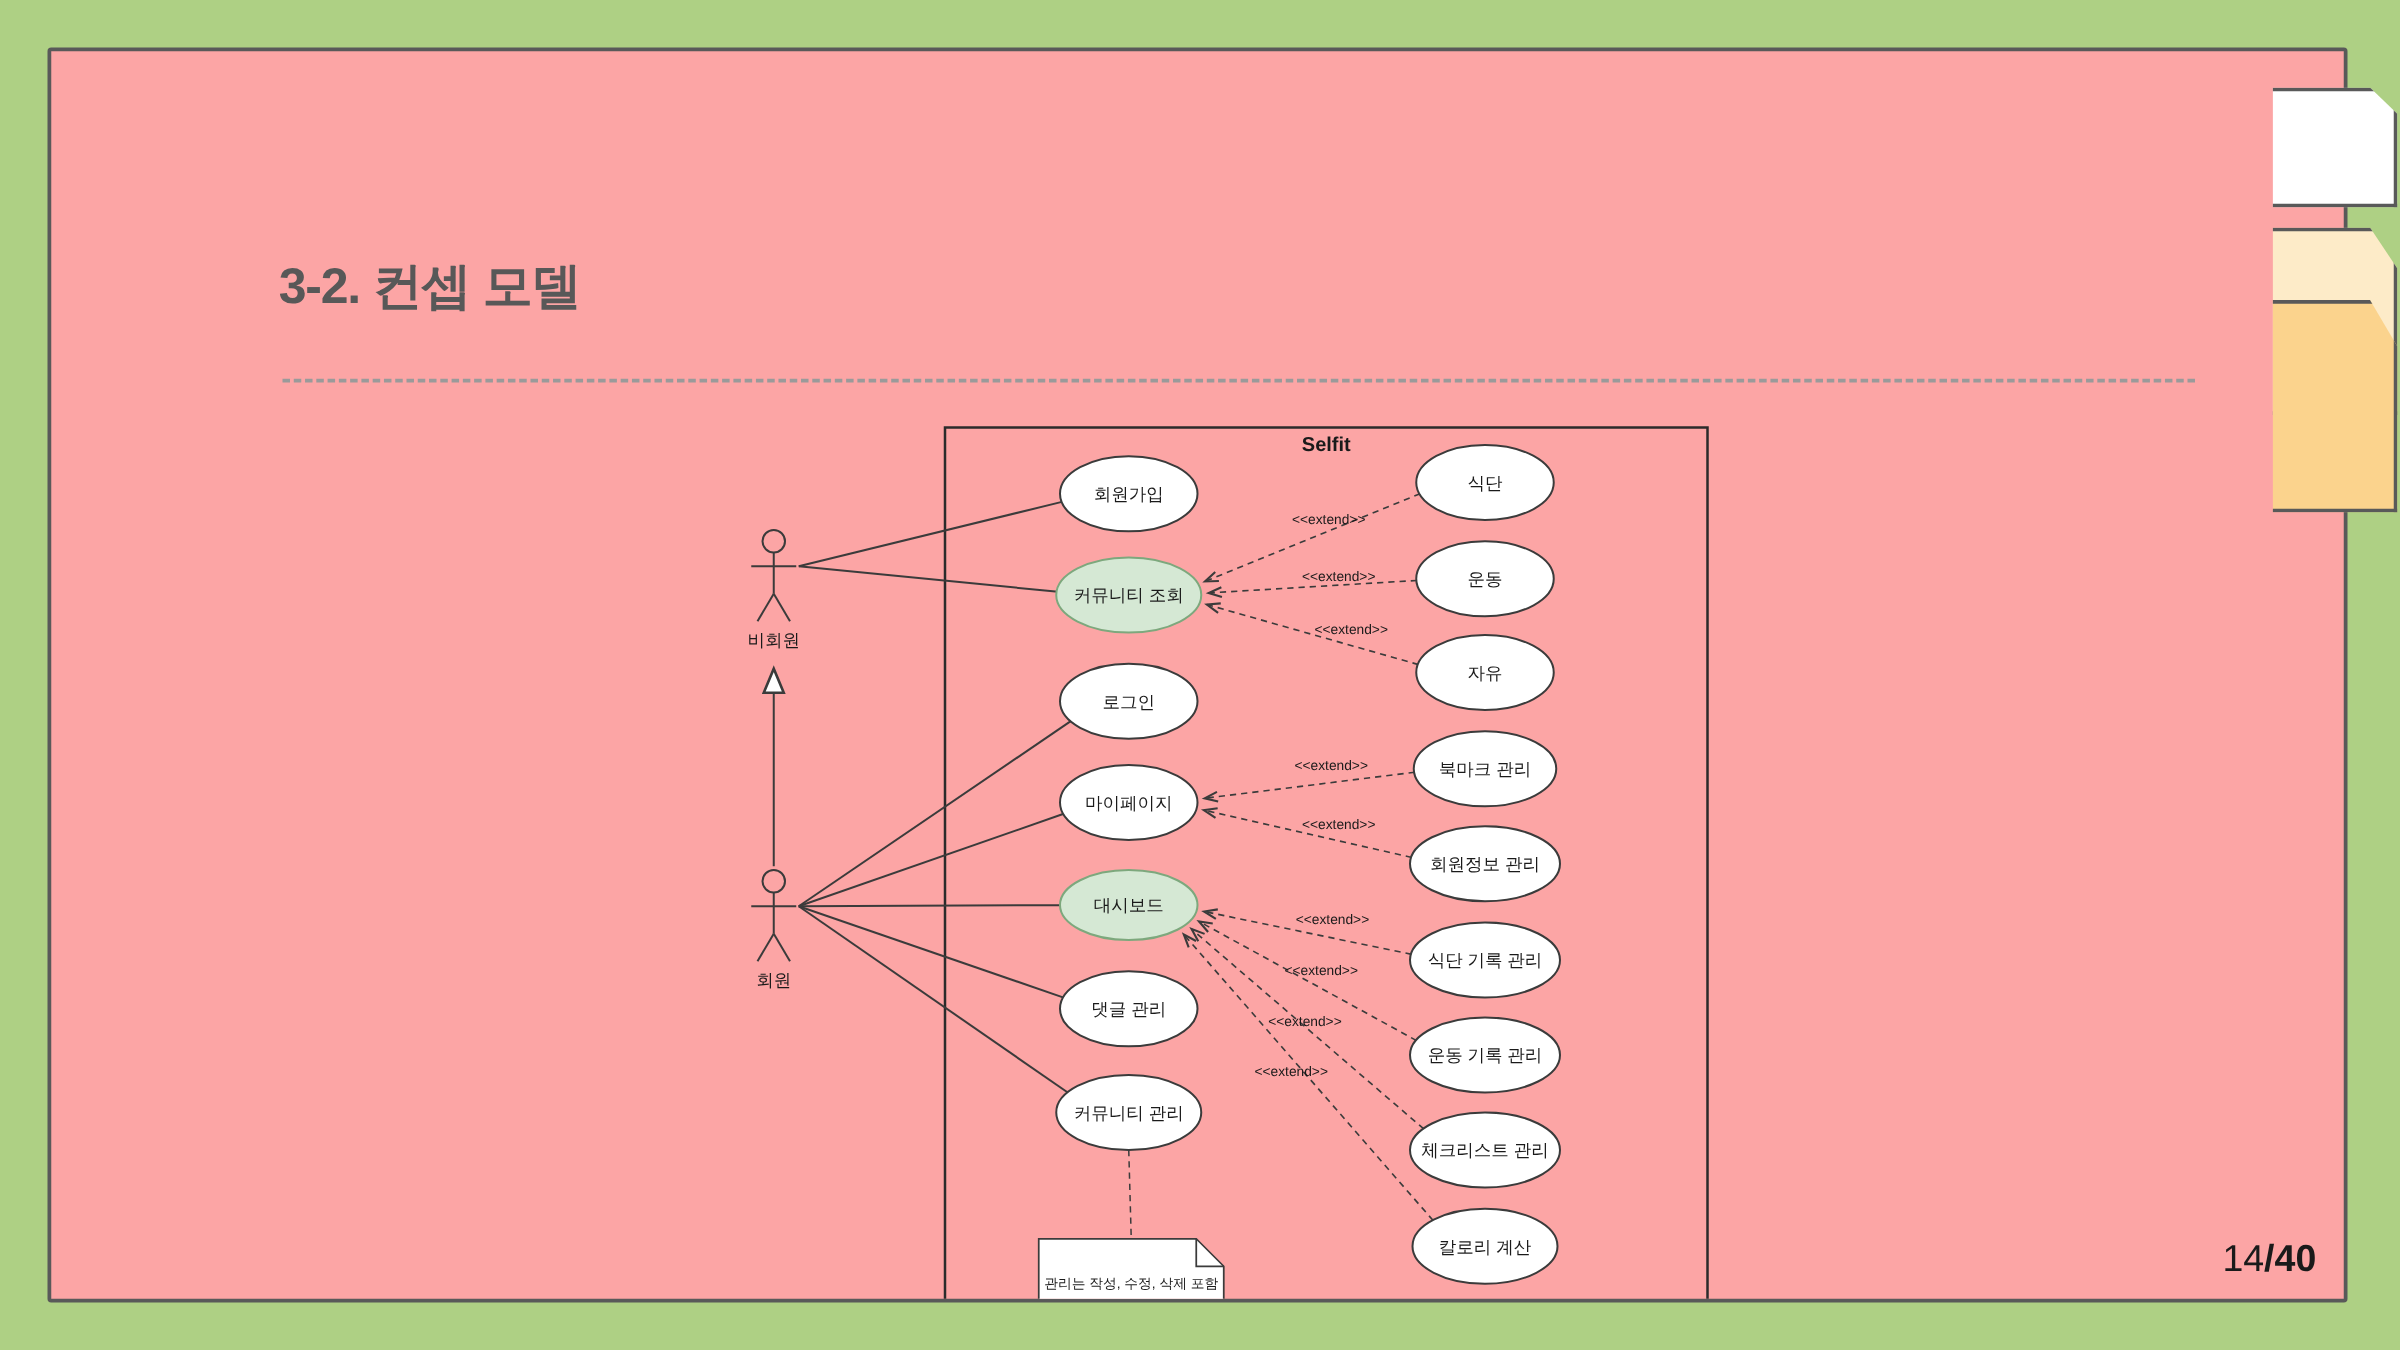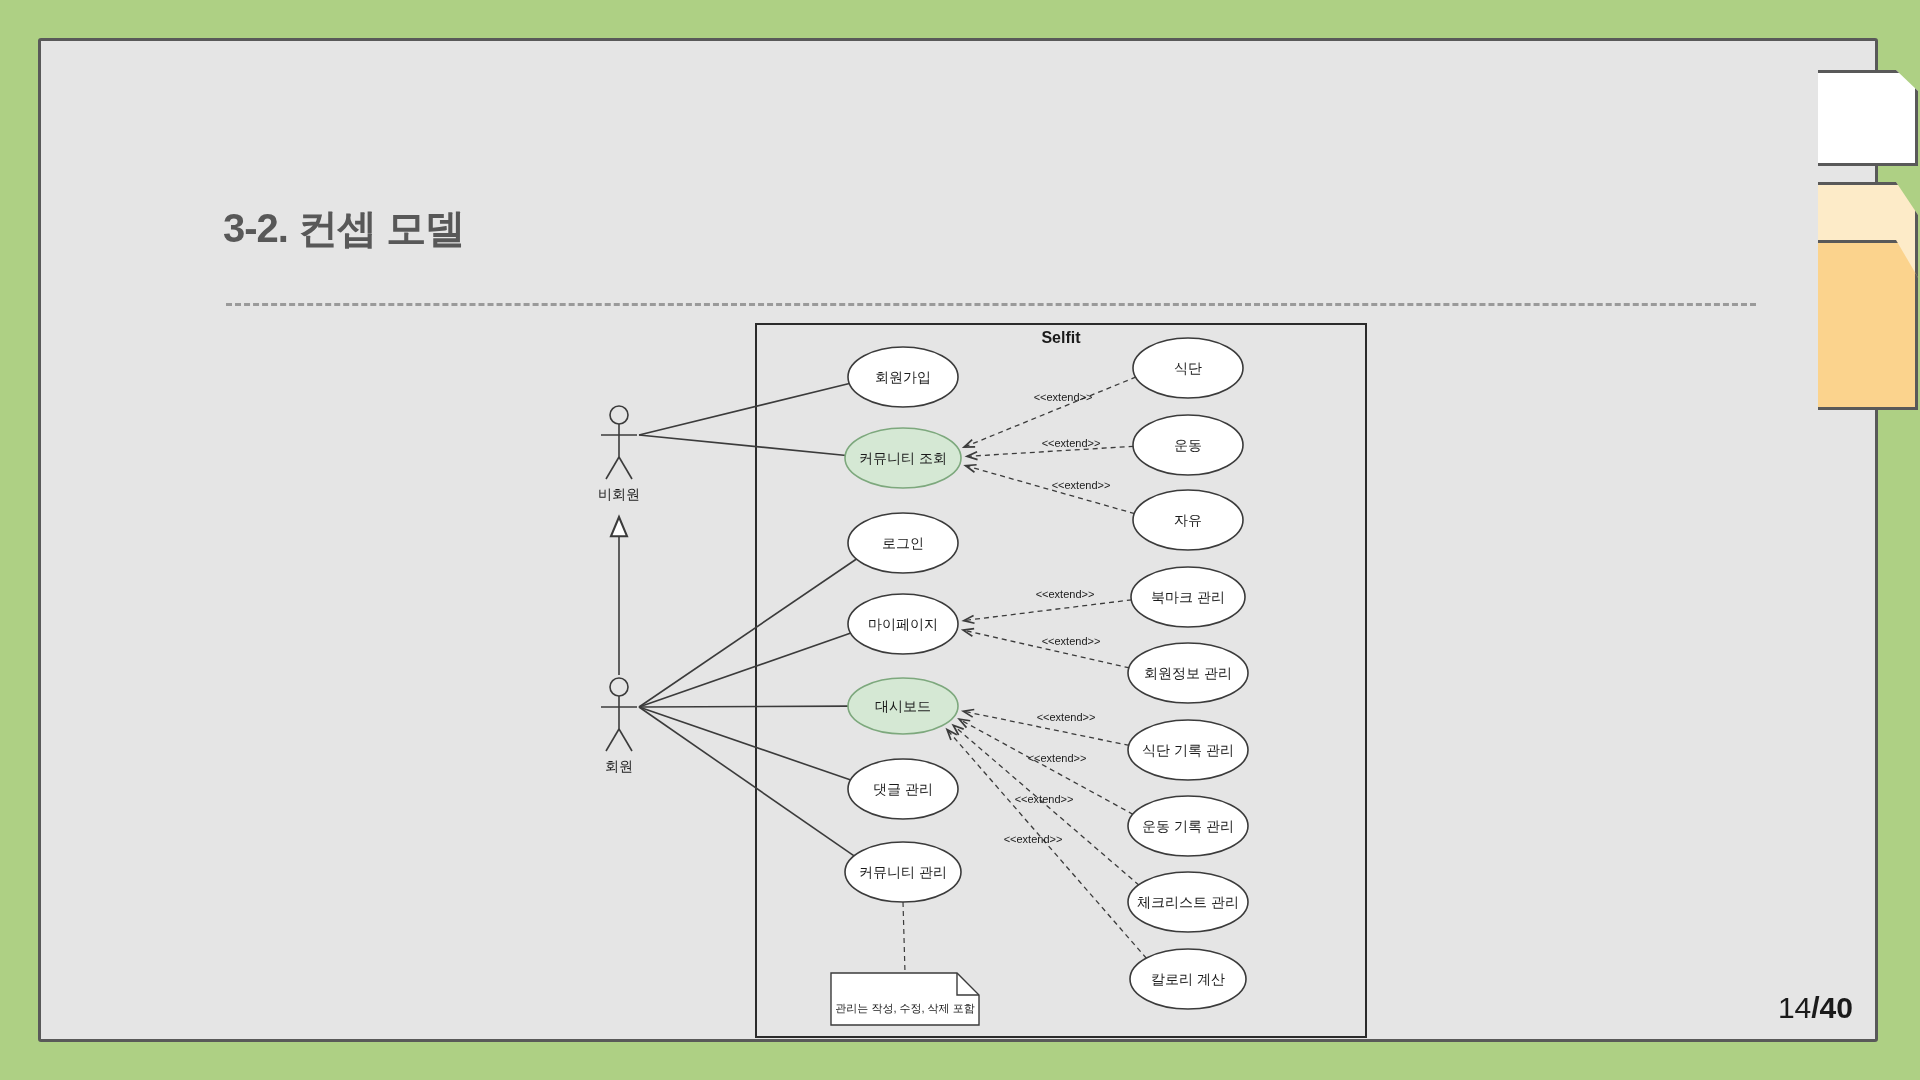--- a/index.html
+++ b/index.html
@@ -4,21 +4,21 @@
 <style>
   html,body{margin:0;padding:0;}
   body{
     width:1920px;height:1080px;
     background:#aed084;
     font-family:"Liberation Sans","DejaVu Sans",sans-serif;
     overflow:hidden;position:relative;
   }
   #slide{
     position:absolute;left:38px;top:38px;width:1840px;height:1004px;
-    background:#e5e5e5;border:3px solid #595959;border-radius:3px;
+    background:#fca5a5;border:3px solid #595959;border-radius:3px;
     box-sizing:border-box;overflow:hidden;
   }
   
   .tab{position:absolute;border:3px solid #595959;box-sizing:border-box;}
   #tab-white{
     left:1818px;top:70px;width:100px;height:96px;background:#ffffff;
     border-left:none;clip-path:polygon(0 0, 78% 0, 100% 22%, 100% 100%, 0 100%);
   }
   #tab-cream{
     left:1818px;top:182px;width:100px;height:150px;background:#fdebc8;
@@ -36,21 +36,21 @@
   #divider{
     position:absolute;left:185px;top:262px;width:1530px;height:0;
     border-top:3px dashed #9a9a9a;
   }
   #pagenum{
     position:absolute;right:22px;bottom:14px;
     font-size:30px;color:#1a1a1a;white-space:nowrap;
   }
   #pagenum .cur{font-weight:400;margin-left:16px;}
   #pagenum .tot{font-weight:700;margin-top:41px;}
-  #diagram{position:absolute;left:0;top:0;width:1840px;height:1004px;}
+  #diagram{position:absolute;left:0;top:18px;width:1840px;height:1004px;}
   #diagram svg{position:absolute;left:0;top:0;}
   .uc-text{font-family:"Liberation Sans","DejaVu Sans",sans-serif;}
 </style>
 </head>
 <body>
 
 <div id="slide">
 
   <div id="title">3-2. 컨셉 모델</div>
   <div id="divider"></div>

